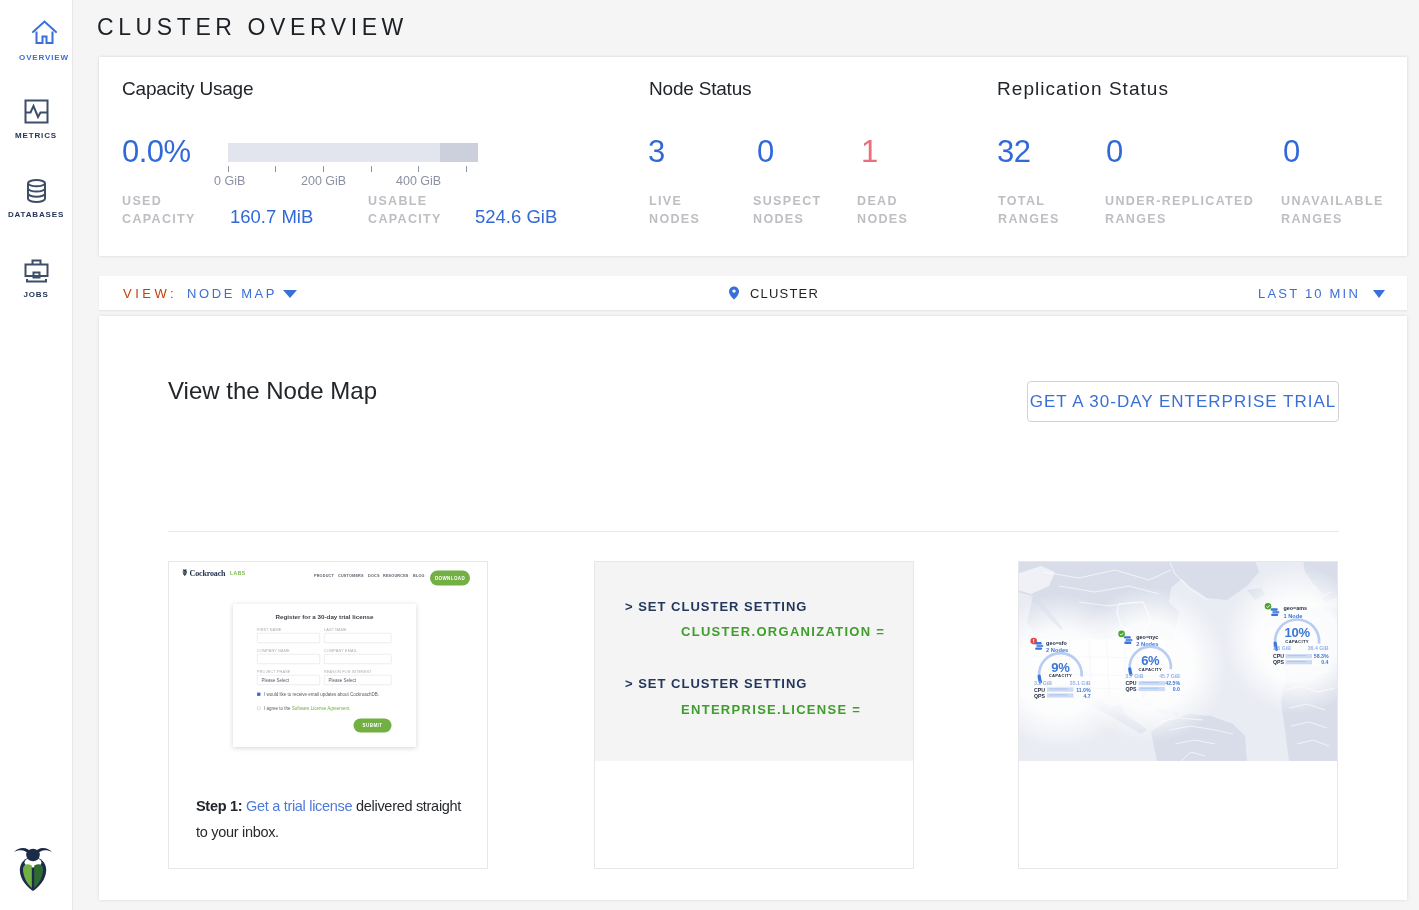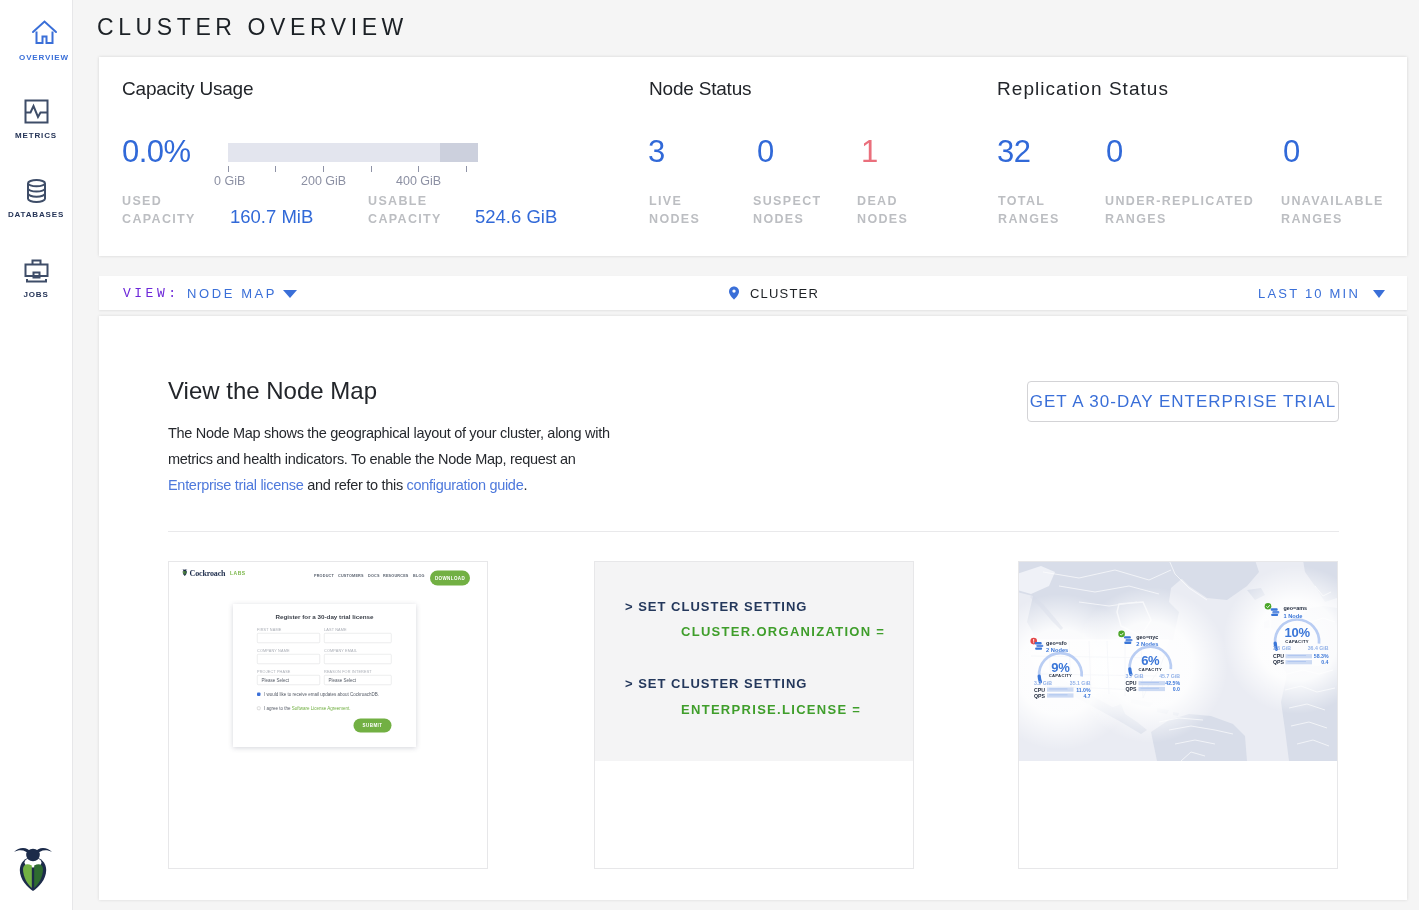--- a/index.html
+++ b/index.html
@@ -26,21 +26,21 @@
 .statval { position:absolute; font-size:18.5px; color:#3169d8; }
 
 
 #capbar { position:absolute; left:129px; top:86px; width:250px; height:19px; background:#e3e5ee; }
 #capbar .dark { position:absolute; right:0; top:0; width:38px; height:19px; background:#ccd0dd; }
 .tick { position:absolute; top:109px; width:1px; height:6px; background:#8f93a6; }
 .ticklabel { position:absolute; top:117px; font-size:12.5px; color:#8c90a3; }
 
 
 #viewbar { position:absolute; left:99px; top:276px; width:1308px; height:34px; background:#fff; box-shadow:0 1px 2px rgba(0,0,0,0.08); font-size:13px; letter-spacing:2.2px; }
-#viewbar .lbl { color:#6d28d9;font-family:Liberation Mono, monospace; }
+#viewbar .lbl { color:#c2410c; }
 #viewbar .blue { color:#3a6fd8; }
 .tri { display:inline-block; width:0; height:0; border-left:7px solid transparent; border-right:7px solid transparent; border-top:8px solid #3a6fd8; }
 
 
 #mainpanel { position:absolute; left:99px; top:316px; width:1308px; height:584px; background:#fff; box-shadow:0 0 3px rgba(0,0,0,0.12); }
 #nmhead { position:absolute; left:69px; top:61px; font-size:24px; font-weight:400; color:#22252a; }
 #nmpara { position:absolute; left:69px; top:104px; width:500px; font-size:14.5px; letter-spacing:-0.3px; line-height:26px; color:#26292e; }
 a.link { color:#4e79dc; text-decoration:none; }
 #trialbtn { position:absolute; left:928px; top:65px; width:312px; height:41px; border:1px solid #d3d3d6; border-radius:4px; background:#fff; color:#3a6fd8; font-size:17px; letter-spacing:1px; text-align:center; line-height:39px; }
 #divider { position:absolute; left:69px; top:215px; width:1171px; height:1px; background:#e9e9eb; }
@@ -161,21 +161,20 @@
       <path d="M6.5 0 C2.9 0 0 2.9 0 6.5 C0 11.4 6.5 17 6.5 17 C6.5 17 13 11.4 13 6.5 C13 2.9 10.1 0 6.5 0 Z" fill="#3a6fd8"></path>
       <circle cx="6.5" cy="6" r="2.2" fill="#fff"></circle>
     </svg>
     <span style="position:absolute;left:651px;top:10px;color:#1d2125;letter-spacing:1.2px;">CLUSTER</span>
     <span class="blue" style="position:absolute;left:1159px;top:10px;">LAST 10 MIN</span>
     <span class="tri" style="position:absolute;left:1274px;top:14px;border-left-width:6px;border-right-width:6px;"></span>
   </div>
 
   <div id="mainpanel">
     <div id="nmhead">View the Node Map</div>
-    <div id="nmpara">The Node Map shows the geographical layout of your cluster, along with<br>metrics and health indicators. To enable the Node Map, request an<br><a class="link" href="#">Enterprise trial license</a> and refer to this <a class="link" href="#">configuration guide</a>.</div>
     <div id="trialbtn">GET A 30-DAY ENTERPRISE TRIAL</div>
     <div id="divider"></div>
 
     <div class="card" id="card1" style="left:69px;">
       <div id="minisite">
           <div id="ms2">
         <svg style="position:absolute;left:24px;top:12px;" width="15" height="18" viewBox="0 0 44 52">
           <path d="M21 10 C16 3 7 4 2 9 C8 6 15 7 19 13 Z" fill="#1c2b4a"></path>
           <path d="M23 10 C28 3 37 4 42 9 C36 6 29 7 25 13 Z" fill="#1c2b4a"></path>
           <path d="M22 10 C29 10 34 15 34 23 C34 34 27 43 22 46 C17 43 10 34 10 23 C10 15 15 10 22 10 Z" fill="#1c2b4a"></path>
@@ -209,20 +208,21 @@
                 <span class="msel">Please Select</span>
               </div>
           <div style="position:absolute;left:48px;top:177px;width:7px;height:7px;background:#3a6fd8;border-radius:2px;"></div>
           <span class="mchk" style="left:62px;top:176px;">I would like to receive email updates about CockroachDB.</span>
           <div style="position:absolute;left:48px;top:205px;width:7px;height:7px;border:1px solid #bbb;border-radius:2px;"></div>
           <span class="mchk" style="left:62px;top:204px;">I agree to the <span style="color:#72b043;">Software License Agreement.</span></span>
           <div style="position:absolute;left:241px;top:229px;width:76px;height:28px;background:#72b043;border-radius:14px;color:#fff;font-size:9px;font-weight:bold;letter-spacing:1px;text-align:center;line-height:28px;">SUBMIT</div>
         </div>
       </div>
         </div>
+      <div class="caption"><b>Step 1:</b> <a class="link" href="#">Get a trial license</a> delivered straight to your inbox.</div>
     </div>
 
     <div class="card" id="card2" style="left:495px;">
       <div id="code">
         <div class="navy" style="left:30px; top:37px;">&gt; SET CLUSTER SETTING</div>
         <div class="green" style="left:86px; top:62px;">CLUSTER.ORGANIZATION =</div>
         <div class="navy" style="left:30px; top:114px;">&gt; SET CLUSTER SETTING</div>
         <div class="green" style="left:86px; top:140px;">ENTERPRISE.LICENSE =</div>
       </div>
     </div>

